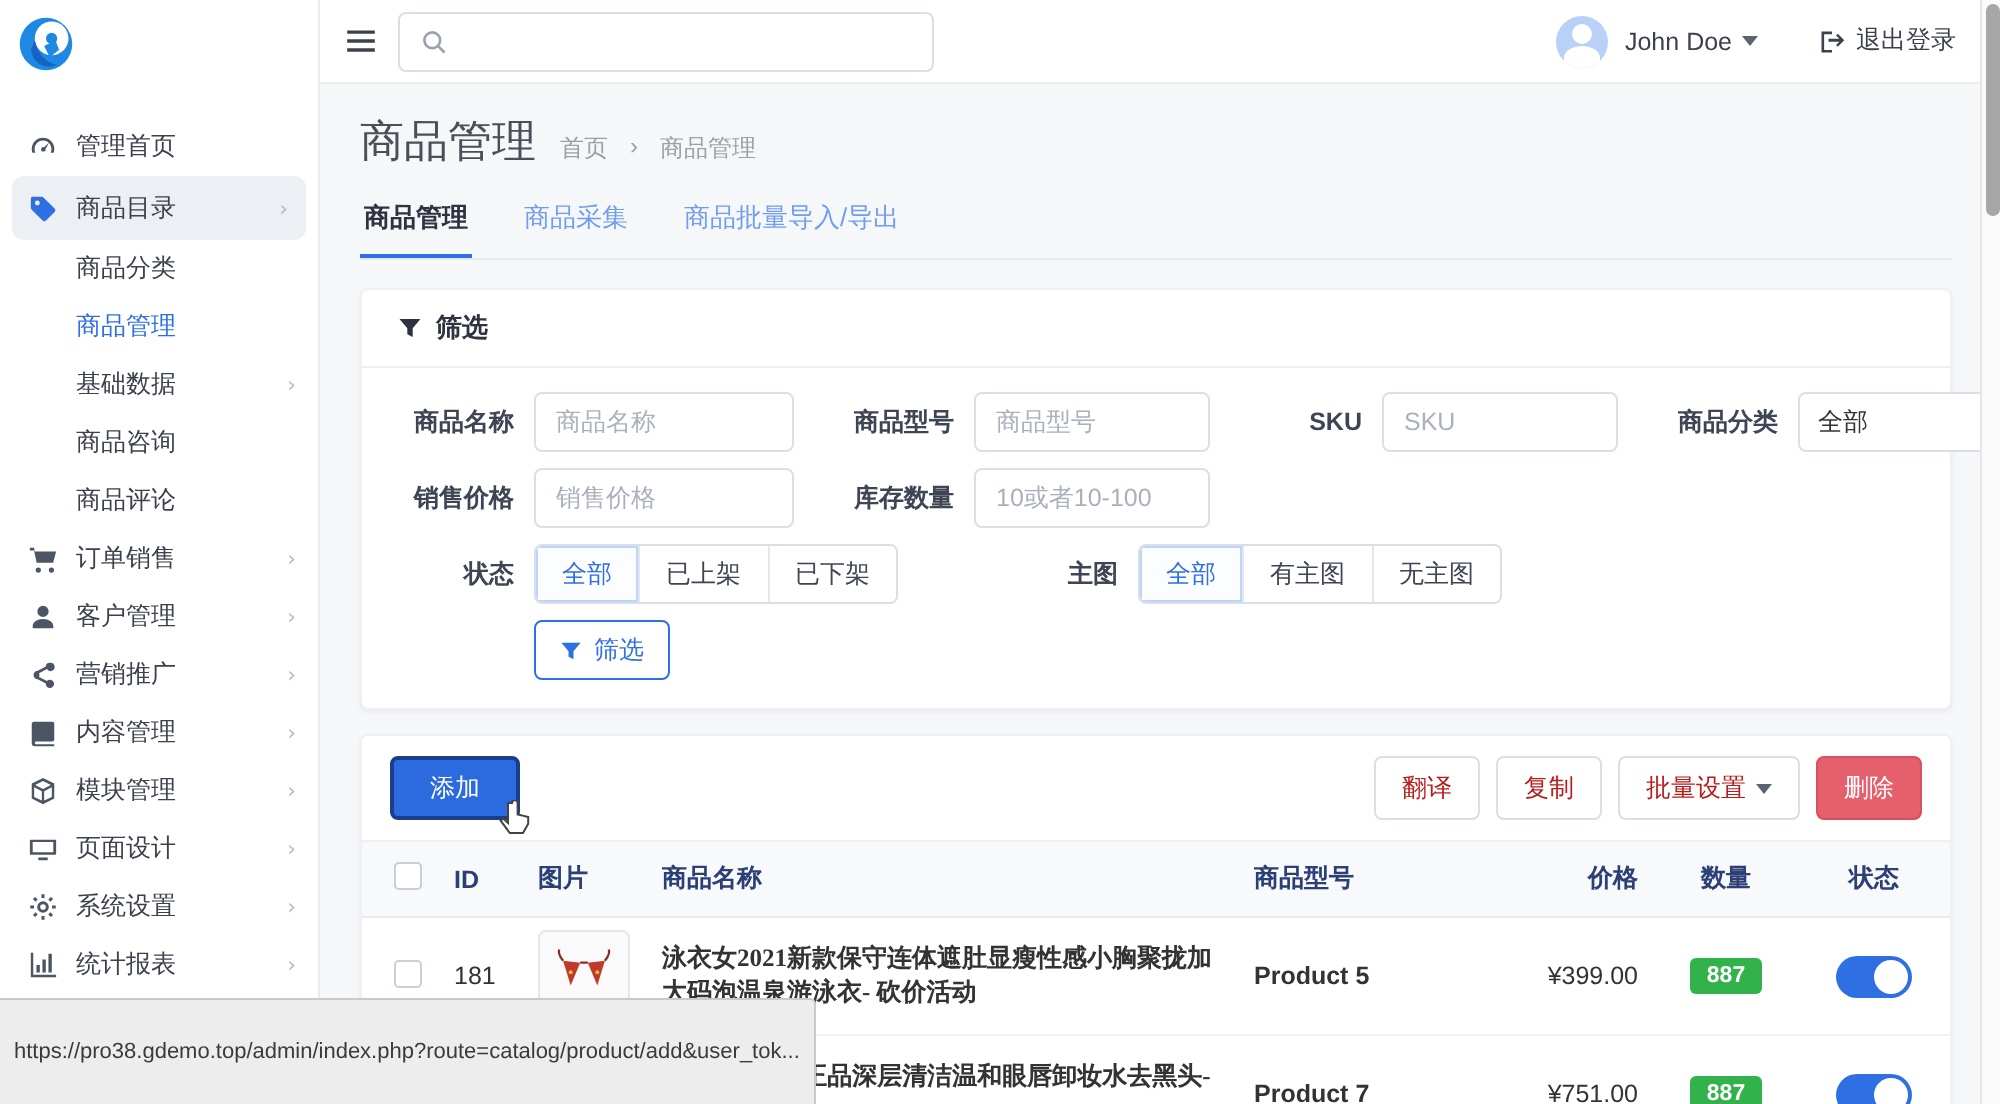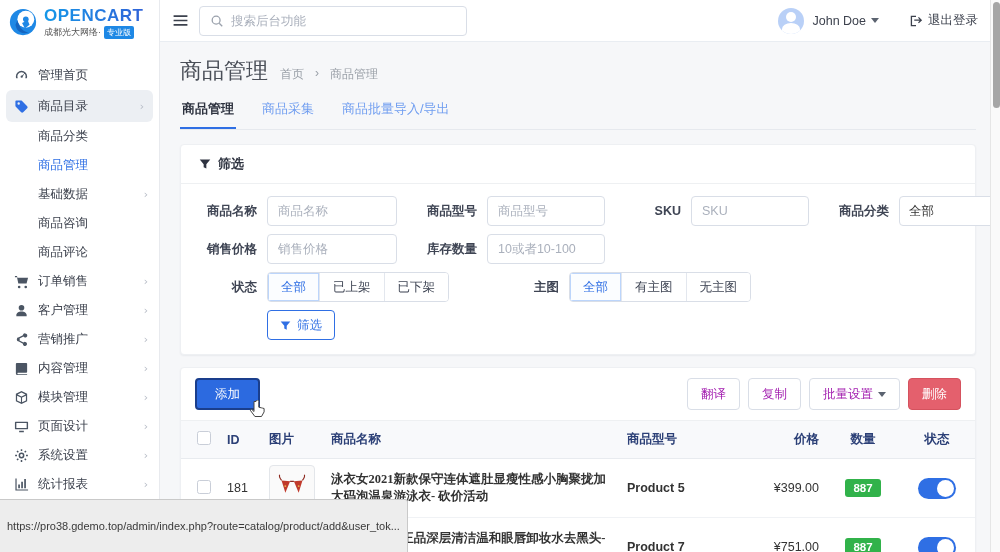--- a/index.html
+++ b/index.html
@@ -73,21 +73,21 @@
   .seg { padding:0 13px; display:flex; align-items:center; font-size:12.5px; color:#3f4554; background:#fff; cursor:pointer; border-right:1px solid #e3e7ee; }
   .seg:last-child { border-right:none; }
   .seg.on { color:#2f6fe4; background:#fbfdff; box-shadow:inset 0 0 0 1px #bcd5fb; }
   .btn-filter { display:inline-flex; align-items:center; gap:6px; height:30px; padding:0 12px; border:1px solid #2f6fe4; color:#2f6fe4; background:#fff; border-radius:4px; font-size:12.5px; cursor:pointer; margin-left:68px; }
 
   .table-card { margin-top:12px; }
   .toolbar { display:flex; align-items:center; padding:10px 14px; }
   .btn { height:32px; border-radius:4px; font-size:12.5px; font-family:inherit; cursor:pointer; display:inline-flex; align-items:center; gap:5px;justify-content:flex-end; }
   .btn-add { background:#2c6ae0; color:#fff; border:2px solid #1a3e8c; padding:0 18px; position:relative; }
   .toolbar-right { margin-left:auto; display:flex; gap:8px; align-items:center; }
-  .btn-light { background:#fff; border:1px solid #d9dee7; color:#a21caf; padding:0 13px; }
+  .btn-light { background:#fff; border:1px solid #d9dee7; color:#b91c1c; padding:0 13px; }
   .btn-danger { background:#e4606d; border:1px solid #d5525e; color:#fff; padding:0 13px; }
   .cursor-hand { position:absolute; right:-8px; bottom:-12px; width:17px; height:20px; }
 
   table.grid { width:100%; border-collapse:collapse; }
   .grid th { background:#f8f9fb; color:#2c4077; font-size:12.5px; font-weight:bold; text-align:left; padding:10px 8px; border-top:1px solid #eef0f2; border-bottom:1px solid #e8ebef; }
   .grid td { padding:6px 8px; border-bottom:1px solid #f0f2f5; font-size:12.5px; color:#333; height:50px; }
   .col-check { width:34px; padding-left:16px !important; }
   .col-id { width:42px; }
   .col-img { width:62px; }
   .col-model { width:112px;font-weight:bold; }
@@ -117,27 +117,20 @@
 
   <div class="sidebar">
     <div class="logo">
       <svg class="logo-mark" viewBox="0 0 32 32">
         <circle cx="16" cy="16" r="14" fill="#1e88e5"></circle>
         <circle cx="19" cy="13" r="9" fill="#fff"></circle>
         <circle cx="19" cy="13" r="3" fill="#1e88e5"></circle>
         <path d="M10 14c2 8 6 12 12 13-7 3-13-1-14-8z" fill="#1565c0"></path>
         <path d="M15 17l6-3 2 5-5 4z" fill="#1e88e5"></path>
       </svg>
-      <div class="logo-text">
-        <div class="brand">OPENCART</div>
-        <div class="logo-sub">
-          <span class="sub">成都光大网络·</span>
-          <span class="logo-badge">专业版</span>
-        </div>
-      </div>
     </div>
 
     <div class="nav">
       <div class="nav-item" style="margin-top:6px;">
         <span class="nico">
             <svg viewBox="0 0 16 16" width="15" height="15">
               <path fill="currentColor" d="M8 3a6 6 0 0 0-6 6c0 .7.12 1.36.34 2h1.6A4.5 4.5 0 1 1 12.06 11h1.6c.22-.64.34-1.3.34-2a6 6 0 0 0-6-6zm3.2 2.6L8.6 8.1a1.2 1.2 0 1 0 .8 1L11.2 5.6z"></path>
             </svg>
           </span>
         <span class="nlabel">管理首页</span>
@@ -267,21 +260,20 @@
       <span class="hamburger">
         <svg viewBox="0 0 16 16" width="17" height="17">
             <path fill="currentColor" d="M1.5 3h13v1.6h-13zm0 4.2h13v1.6h-13zm0 4.2h13V13h-13z"></path>
           </svg>
       </span>
       <div class="searchbox">
         <svg viewBox="0 0 16 16" width="14" height="14">
             <circle cx="7" cy="7" r="4.5" fill="none" stroke="currentColor" stroke-width="1.5"></circle>
             <path d="M10.5 10.5L14 14" stroke="currentColor" stroke-width="1.5"></path>
           </svg>
-        <input type="text" placeholder="搜索后台功能" style="">
       </div>
       <div class="topbar-right">
         <span class="avatar"></span>
         <span class="user-name">
           <span>John Doe</span>
           <span class="caret"></span>
         </span>
         <span class="logout">
           <svg viewBox="0 0 16 16" width="14" height="14">
               <path fill="currentColor" d="M2 2h6v1.5H3.5v9H8V14H2zm8.3 2.3l1-1L15 7l-3.7 3.7-1-1 1.9-1.9H6V6.2h6.2z"></path>

